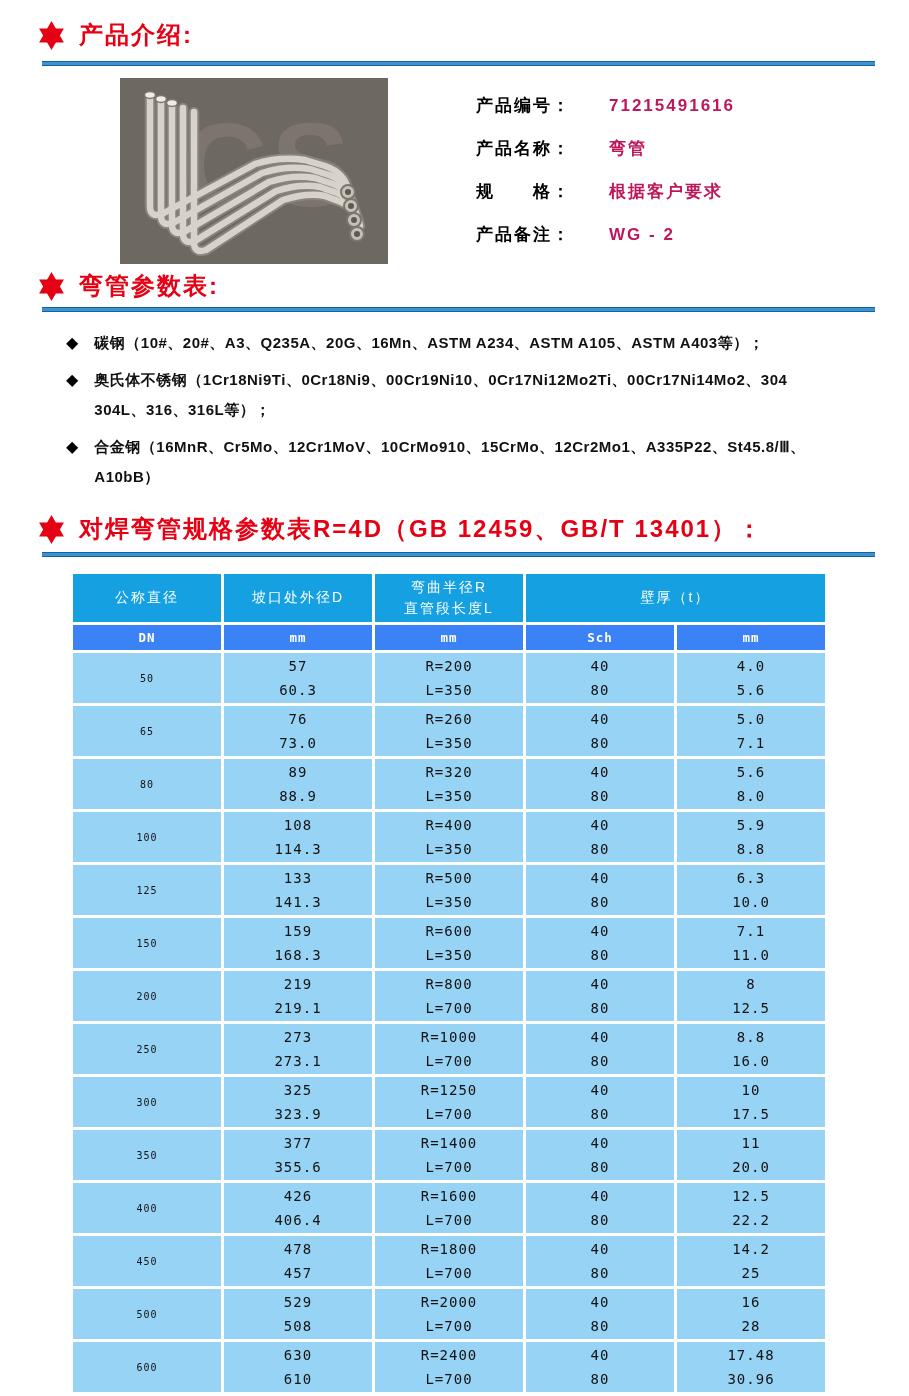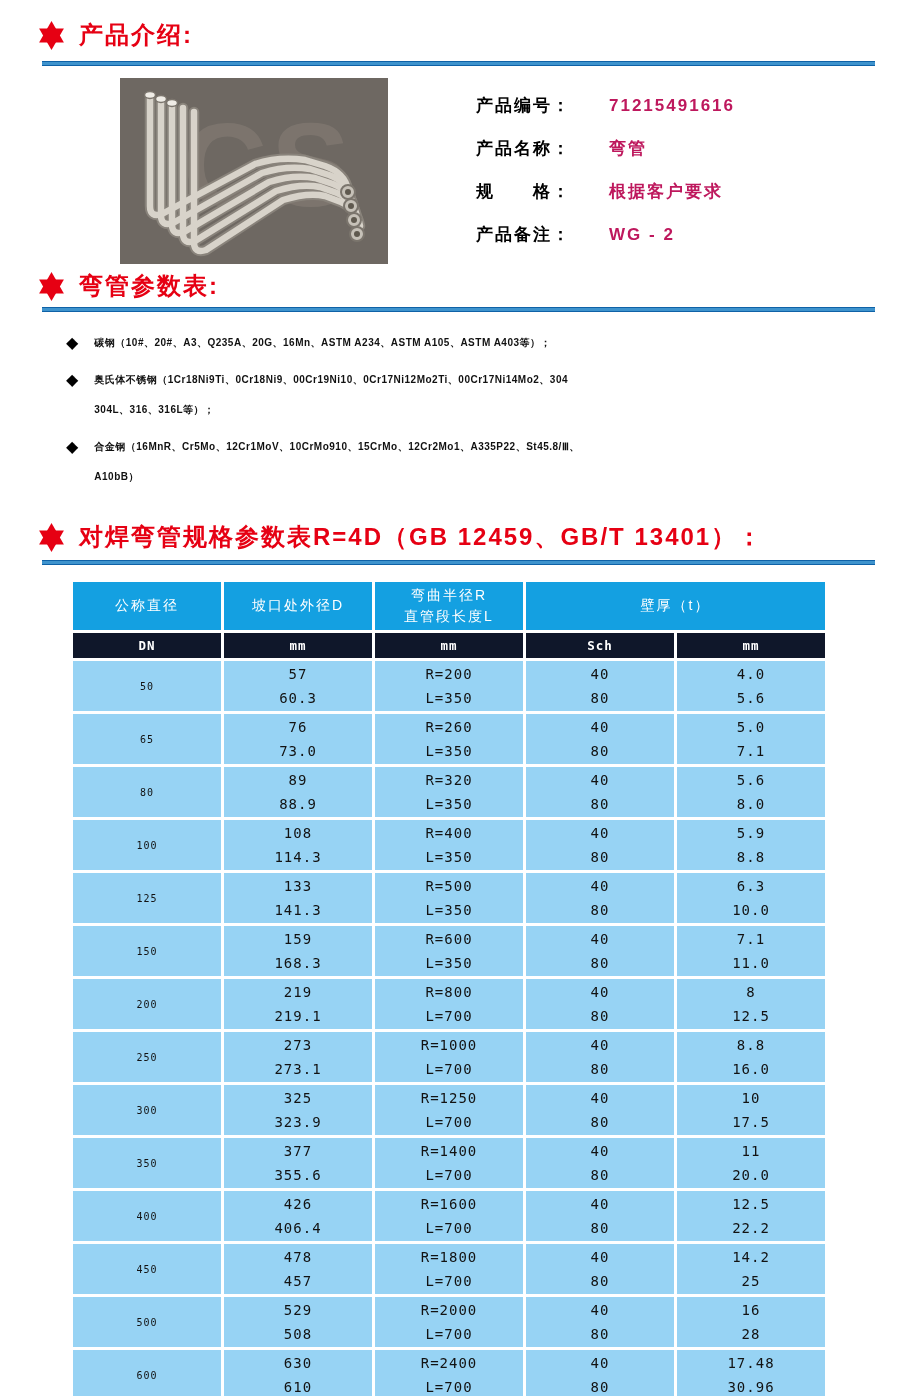--- a/index.html
+++ b/index.html
@@ -37,36 +37,36 @@
   }
   .fields { margin-left:88px; padding-top:16px; }
   .field { display:flex; align-items:baseline; height:43px;gap:28px; }
   .flabel { color:#000; font-size:17px; font-weight:bold; letter-spacing:2px; white-space:pre; }
   .fvalue { color:#be185d; font-size:17px; font-weight:bold; letter-spacing:2px; margin-left:10px; }
 
   
   .bullets { margin:16px 40px 0 66px; }
   .bullet { display:flex; margin-bottom:7px; }
   .diamond { font-size:16px; color:#000; line-height:30px; flex:0 0 auto; }
-  .bullet-text { margin-left:16px; font-size:10px; font-weight:bold; color:#111; letter-spacing:0.5px; }
+  .bullet-text { margin-left:16px; font-size:15px; font-weight:bold; color:#111; letter-spacing:0.5px; }
   .bullet-text div { line-height:30px; }
 
   
   .spec-table {
     border-collapse:separate; border-spacing:3px; table-layout:fixed;
     width:758px; margin:14px 0 0 70px; background:#ffffff;
   }
   .spec-table th, .spec-table td { padding:0; text-align:center; vertical-align:middle; }
   .spec-table thead tr.main th {
     background:#14a0e1; color:#ffffff; font-weight:normal;
     font-size:14px; height:48px; letter-spacing:2px;
   }
   .spec-table thead tr.main th div { line-height:21px; }
   .spec-table thead tr.sub th {
-    background:#0f172a; color:#ffffff; font-weight:bold; height:25px;
+    background:#3b82f6; color:#ffffff; font-weight:bold; height:25px;
     font-size:12.5px; letter-spacing:1px;
     font-family:"DejaVu Sans Mono","Liberation Sans",monospace;
   }
   .spec-table tbody td {
     background:#97d3f4; height:50px; color:#121212; font-size:14px;
     font-family:"DejaVu Sans Mono","Liberation Sans",monospace; letter-spacing:1px;
   }
   .spec-table tbody td div { line-height:24px; }
   .spec-table tbody td.c1 { font-size:10px; }
 </style>
@@ -177,21 +177,21 @@
       <div class="bullet">
         <span class="diamond">◆</span>
         <div class="bullet-text">
           <div>合金钢（16MnR、Cr5Mo、12Cr1MoV、10CrMo910、15CrMo、12Cr2Mo1、A335P22、St45.8/Ⅲ、</div>
           <div>A10bB）</div>
         </div>
       </div>
 
   </div>
 
-  <div class="sec-head" style="margin-top:28px">
+  <div class="sec-head" style="margin-top:20px">
     <svg class="star-icon" viewBox="0 0 27 29">
       <polygon points="13.5,0 25.9,21.4 1.1,21.4" fill="#e60013"></polygon>
       <polygon points="13.5,29 1.1,7.6 25.9,7.6" fill="#e60013"></polygon>
     </svg>
     <span class="sec-title">对焊弯管规格参数表R=4D（GB 12459、GB/T 13401）：</span>
   </div>
   <div class="rule" style="margin-top:8px"></div>
 
   <table class="spec-table">
     <colgroup>

